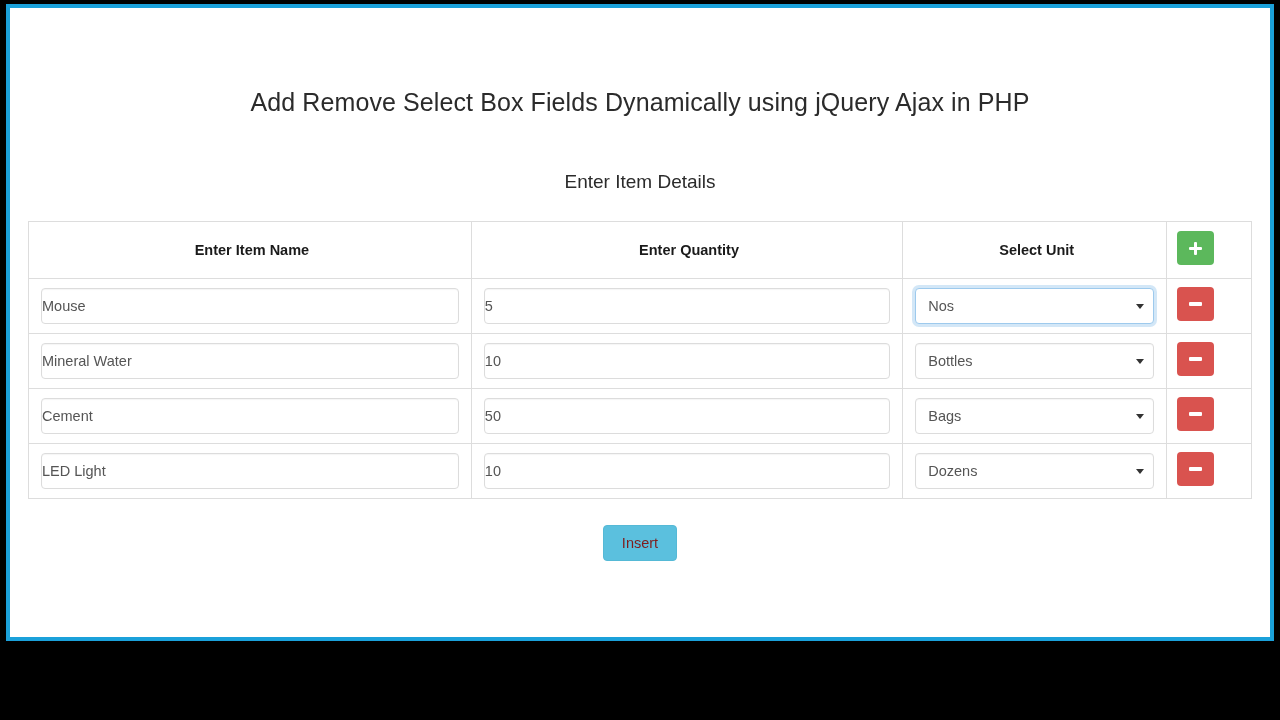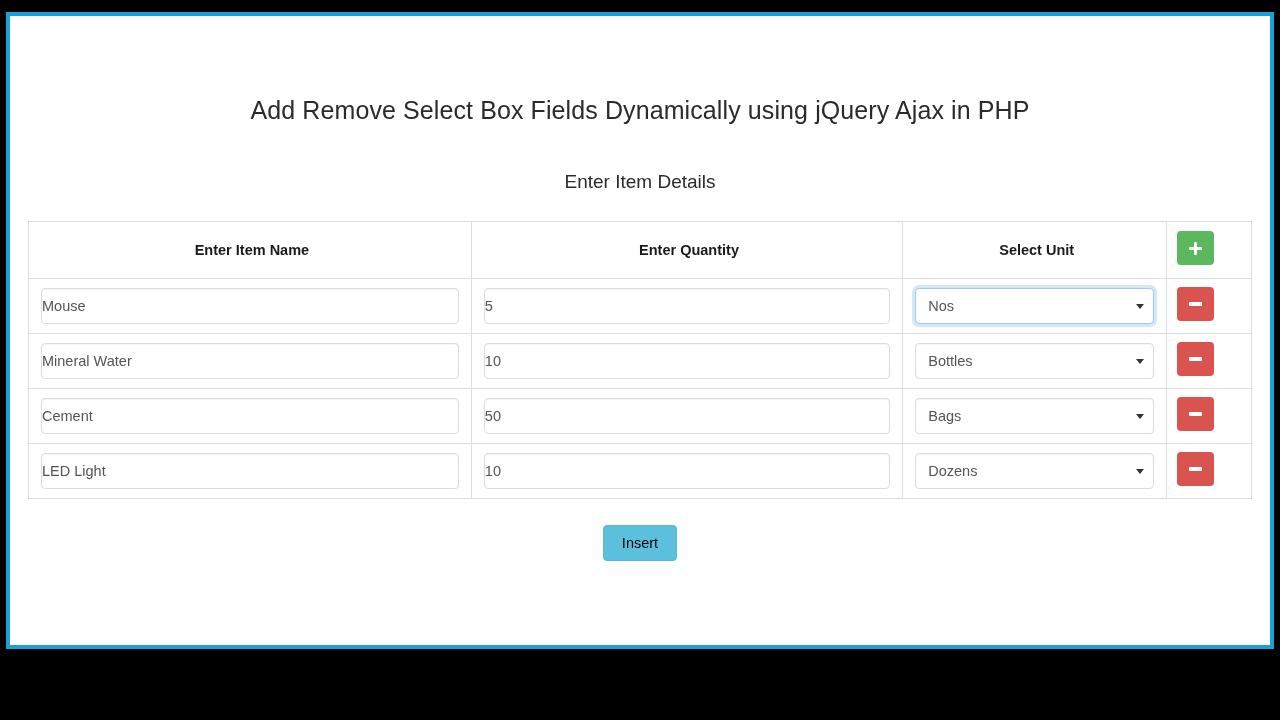--- a/index.html
+++ b/index.html
@@ -7,21 +7,21 @@
     margin: 0; padding: 0;
     width: 1280px; height: 720px;
     overflow: hidden;
     background: #000;
     font-family: "Liberation Sans", sans-serif;
   }
 
   
   #frame {
     position: absolute;
-    left: 0; top: 8px;
+    left: 0; top: 0;
     width: 1280px; height: 647px;
     background: #000;
     padding: 4px 6px 6px 6px;
   }
   #cyan {
     width: 100%; height: 100%;
     background: #1ba1da;
     padding: 4px;
   }
   #page {
@@ -39,21 +39,21 @@
     color: #2b2b2b;
     margin: 0;
     padding-top: 80px;
     letter-spacing: 0.1px;
   }
   .page-subtitle {
     text-align: center;
     font-size: 19px;
     font-weight: 400;
     color: #2b2b2b;
-    margin: 4px;
+    margin: 12px;
     padding-top: 42px;
   }
 
   
   .table-wrap {
     margin: 28px 18px 0 18px;
     border: 1px solid #dddddd;
     border-bottom: none;
   }
   table.item-table {
@@ -187,21 +187,21 @@
   }
 
   
   .submit-row {
     text-align: center;
     margin-top: 26px;
   }
   .btn-insert {
     background: #5bc0de;
     border: 1px solid #55b9d6;
-    color: #000000;
+    color: #7f1d1d;
     font-size: 14.5px;
     font-family: "Liberation Sans", sans-serif;
     padding: 9px 18px;
     border-radius: 4px;
     cursor: pointer;
     min-width: 67px;
   }
 </style>
 </head>
 <body>

